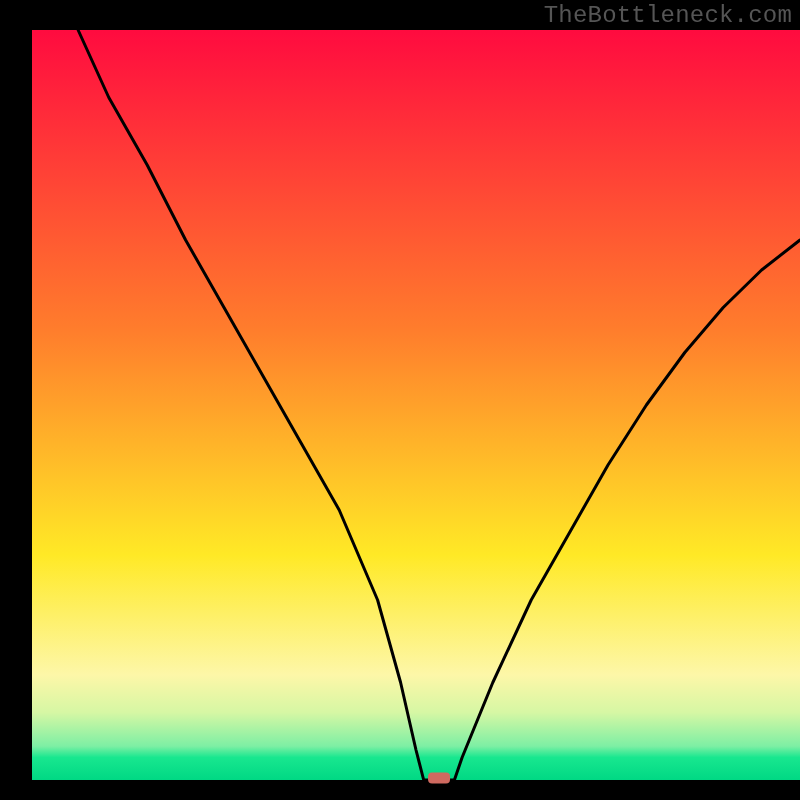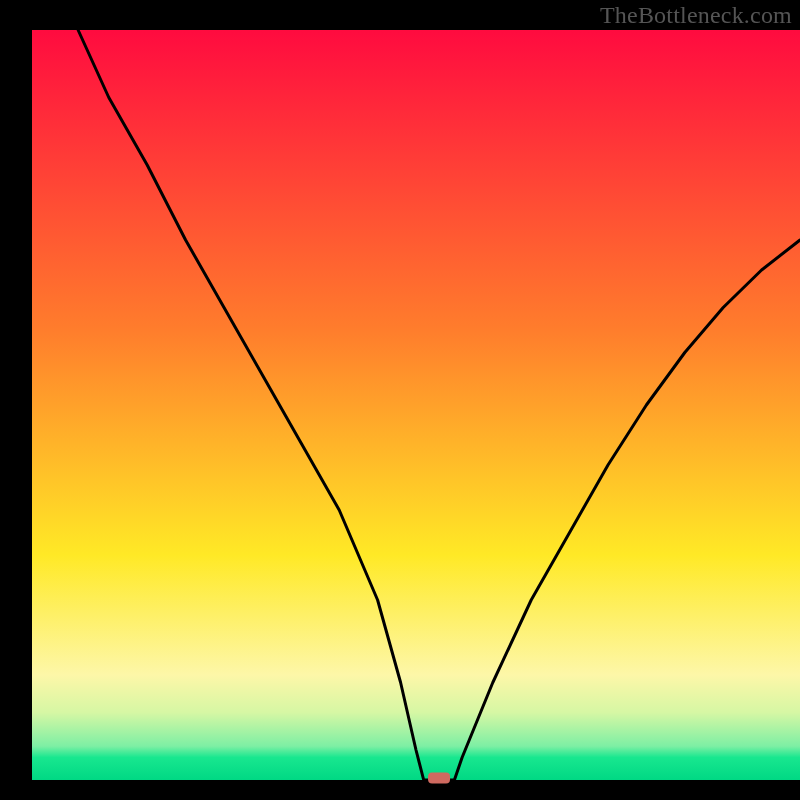--- a/index.html
+++ b/index.html
@@ -13,21 +13,21 @@
   .stage {
     position: relative;
     width: 800px;
     height: 800px;
     background: #000;
   }
   .watermark {
     position: absolute;
     top: 2px;
     right: 8px;
-    font-family: Liberation Serif, serif;
+    font-family: Liberation Mono, monospace;
     font-size: 24px;
     color: #555;
     letter-spacing: 0.2px;
     user-select: none;
   }
   svg {
     display: block;
   }
 </style>
 </head>

